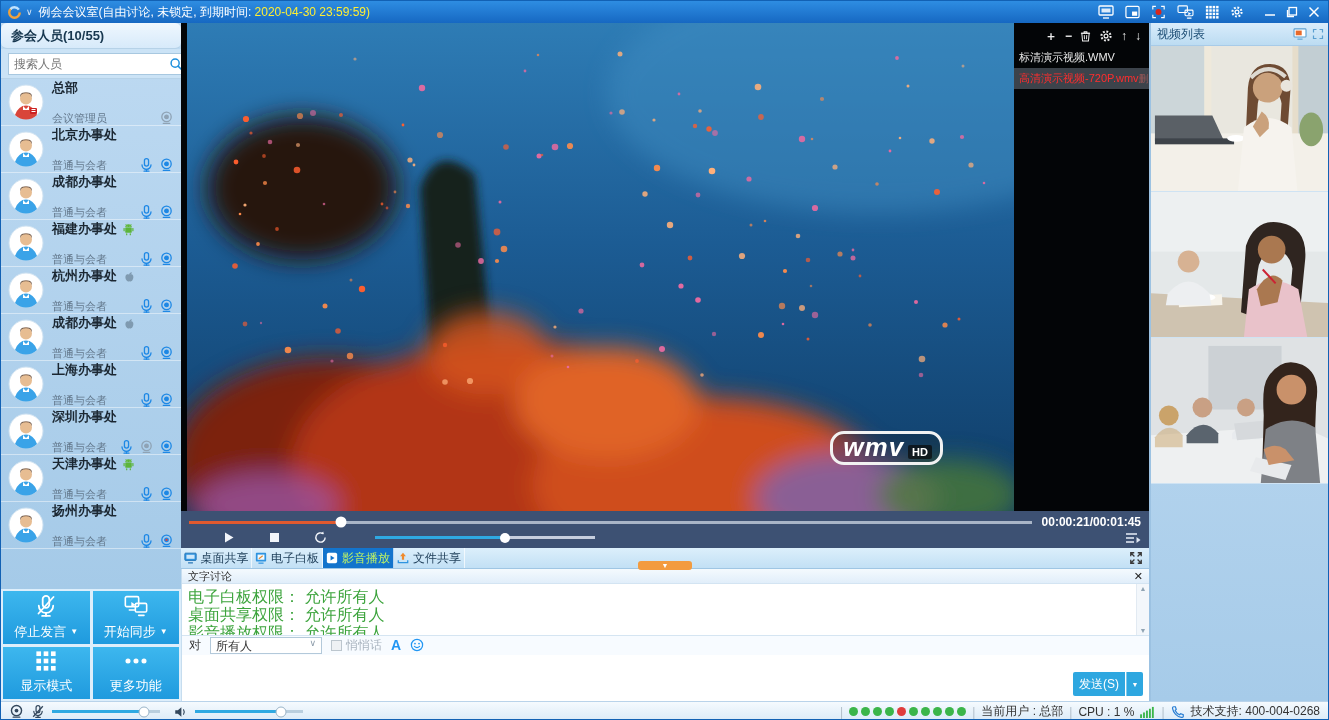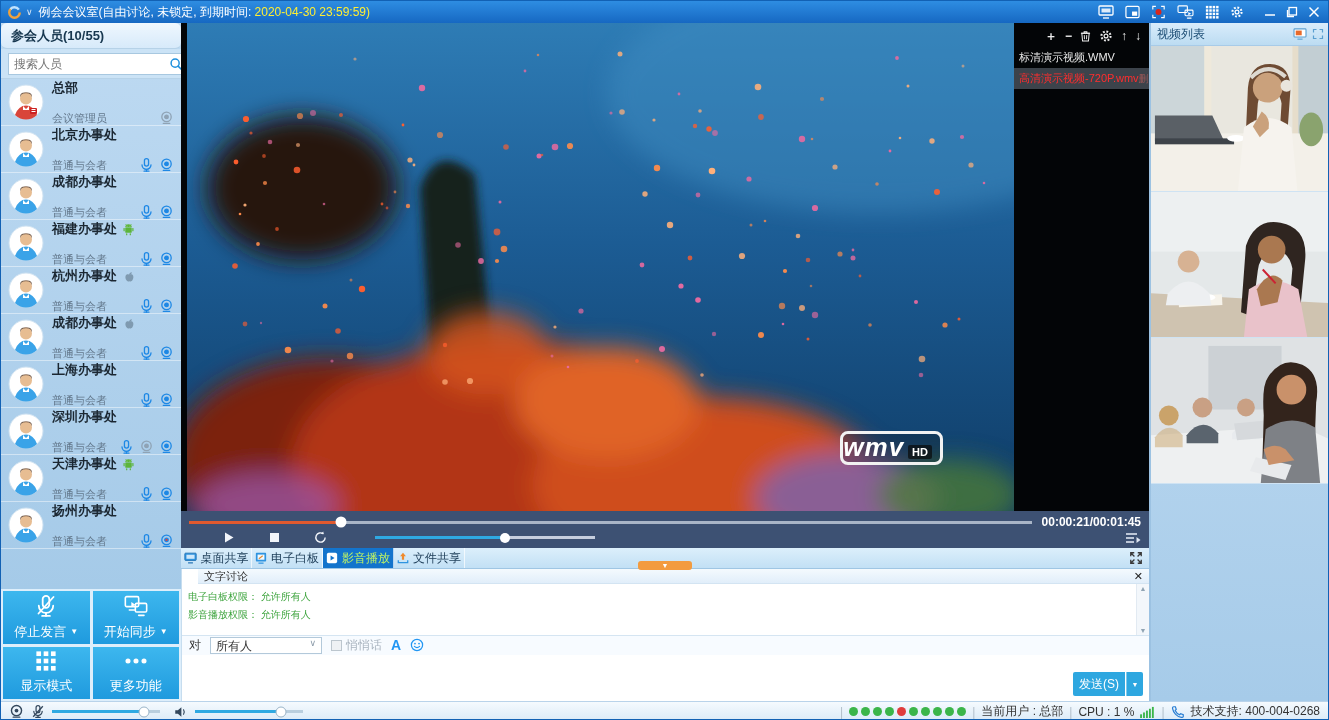--- a/index.html
+++ b/index.html
@@ -41,21 +41,21 @@
   .btn-grid { height:112px; display:grid; grid-template-columns:1fr 1fr; grid-template-rows:1fr 1fr; gap:3px; background:#ddeefb; padding:2px; flex:none; }
   .abtn { background:linear-gradient(#3db7ee,#1f9ade); color:#fff; display:flex; flex-direction:column; align-items:center; justify-content:center; gap:5px; font-size:13px; cursor:pointer; }
   .abtn .dd { font-size:8px; margin-left:4px; }
   .abtn .lbl { display:flex; align-items:center; }
 
   
   .center { width:968px; display:flex; flex-direction:column; flex:none; }
   .stage { height:488px; background:#030507; position:relative; flex:none; }
   .video { position:absolute; left:6px; top:0; width:827px; height:488px; }
   .video svg { width:100%; height:100%; display:block; }
-  .watermark { position:absolute; right:206px; bottom:46px; border:3px solid #f2f2f2; border-radius:8px; background:rgba(20,20,20,.25); color:#fff; padding:2px 8px 3px 0; display:flex; align-items:flex-end; gap:4px; }
+  .watermark { position:absolute; right:206px; bottom:46px; border:3px solid #f2f2f2; border-radius:14px; background:rgba(20,20,20,.25); color:#fff; padding:2px 8px 3px 10px; display:flex; align-items:flex-end; gap:4px; }
   .wm-txt { font-size:26px; font-weight:bold; font-style:italic; letter-spacing:1px; text-transform:lowercase; line-height:.9; }
   .wm-hd { background:rgba(10,10,10,.7); color:#fff; font-size:11px; font-weight:bold; padding:1px 4px; border-radius:2px; }
   .playlistov { position:absolute; right:0; top:2px; width:135px; color:#e9e9e9; font-size:11px; }
   .pl-toolbar { display:flex; justify-content:flex-end; gap:8px; padding:4px 8px; color:#efefef; }
   .pl-toolbar .icon { cursor:pointer; }
   .pl-toolbar .tx { font-size:12px; font-weight:bold; }
   .pl-item { padding:3px 5px; white-space:nowrap; overflow:hidden; cursor:pointer; }
   .pl-item.selected { background:rgba(108,118,132,.55); color:#ff2d2d; display:flex; justify-content:space-between; align-items:center; }
   .pl-del { color:#9a5858; font-size:10px; cursor:pointer; }
 
@@ -72,24 +72,24 @@
   .vthumb { position:absolute; top:50%; transform:translate(-50%,-50%); width:10px; height:10px; border-radius:50%; background:#fff; cursor:pointer; }
   .qlist { margin-left:auto; cursor:pointer; color:#dfe6f2; }
 
   .tabbar { height:21px; background:linear-gradient(#dcEFFb,#c2e0f5); border-bottom:1px solid #9fc6e4; display:flex; position:relative; flex:none; }
   .tab { width:71px; display:flex; align-items:center; justify-content:center; gap:4px; font-size:12px; color:#1c3c57; cursor:pointer; border-right:1px solid rgba(255,255,255,.7); }
   .tab.active { background:#1374cc; color:#bef264; }
   .fsicon { position:absolute; right:6px; top:3px; color:#3a3a3a; cursor:pointer; }
   .handle { position:absolute; left:50%; transform:translateX(-50%); top:13px; width:54px; height:9px; background:#f39b3f; border-radius:3px; color:#fff; display:flex; align-items:center; justify-content:center; font-size:7px; z-index:6; cursor:pointer; }
 
   .chat { flex:1; display:flex; flex-direction:column; background:#fff; border-left:1px solid #c6ddef; }
-  .chat-header { height:15px; background:linear-gradient(#f4fafe,#e1eefa); border-bottom:1px solid #d3e4f2; display:flex; align-items:center; padding:0 6px; font-size:11px; color:#333; flex:none;margin-left:16px; }
+  .chat-header { height:15px; background:linear-gradient(#f4fafe,#e1eefa); border-bottom:1px solid #d3e4f2; display:flex; align-items:center; padding:0 6px; font-size:11px; color:#333; flex:none; }
   .chat-close { margin-left:auto; font-size:11px; color:#222; cursor:pointer; font-weight:bold; }
   .messages { flex:1; position:relative; padding:4px 18px 0 6px; overflow:hidden; }
-  .msg { font-size:10px; color:#3da43d; line-height:18px; white-space:nowrap; }
+  .msg { font-size:16px; color:#3da43d; line-height:18px; white-space:nowrap; }
   .vscroll { position:absolute; right:0; top:0; bottom:0; width:13px; background:#f3f7fb; border-left:1px solid #e2eaf2; display:flex; flex-direction:column; align-items:center; justify-content:space-between; padding:1px 0; color:#90a4b4; font-size:7px; }
   .vscroll span { cursor:pointer; }
   .chat-toolbar { height:20px; border-top:1px solid #d5e5f2; background:#f7fbff; display:flex; align-items:center; gap:9px; padding:0 7px; font-size:12px; color:#333; flex:none; }
   .select { width:112px; height:17px; border:1px solid #b3c9da; background:#fff; display:flex; align-items:flex-start; padding:0 5px; font-size:12px; color:#333; cursor:pointer; }
   .select .chev { margin-left:auto; color:#8a9aa8; font-size:9px; }
   .ckwrap { display:flex; align-items:center; gap:4px; color:#a9b4bf; }
   .checkbox { width:11px; height:11px; border:1px solid #bcc6ce; background:#eef1f4; }
   .fontA { color:#2196f3; font-weight:bold; font-size:14px; cursor:pointer; }
   .smiley { color:#2196f3; cursor:pointer; }
   .chat-input { flex:1; position:relative; background:#fff; }
@@ -1055,20 +1055,21 @@
       </div>
 
       <div class="chat">
         <div class="chat-header">
           <span>文字讨论</span>
           <span class="chat-close">✕</span>
         </div>
         <div class="messages">
           <div id="msgs">
               <div class="msg">电子白板权限： 允许所有人</div>
+              <div class="msg">桌面共享权限： 允许所有人</div>
               <div class="msg">影音播放权限： 允许所有人</div>
             </div>
           <div class="vscroll">
             <span>▲</span>
             <span>▼</span>
           </div>
         </div>
         <div class="chat-toolbar">
           <span>对</span>
           <span class="select">

